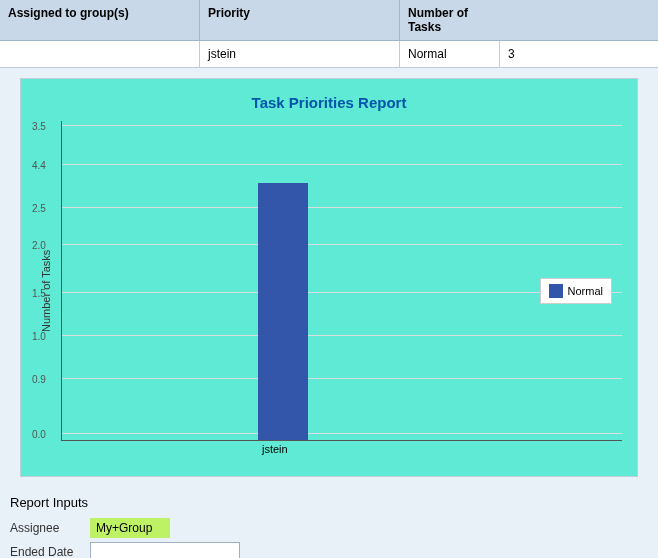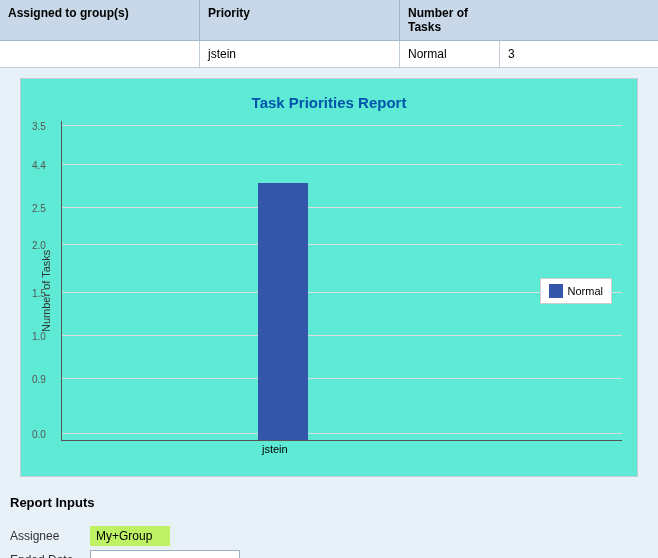--- a/index.html
+++ b/index.html
@@ -142,23 +142,23 @@
       background: #3355aa;
       display: inline-block;
     }
 
     
     .report-inputs-section {
       padding: 8px 10px;
     }
 
     .report-inputs-title {
-      font-weight: bold;
+      font-weight: normal;
       font-size: 13px;
-      margin-bottom: 16px;
+      margin-bottom: 8px;
     }
 
     .input-row {
       display: flex;
       align-items: center;
       margin-bottom: 4px;
     }
 
     .input-label {
       width: 80px;

